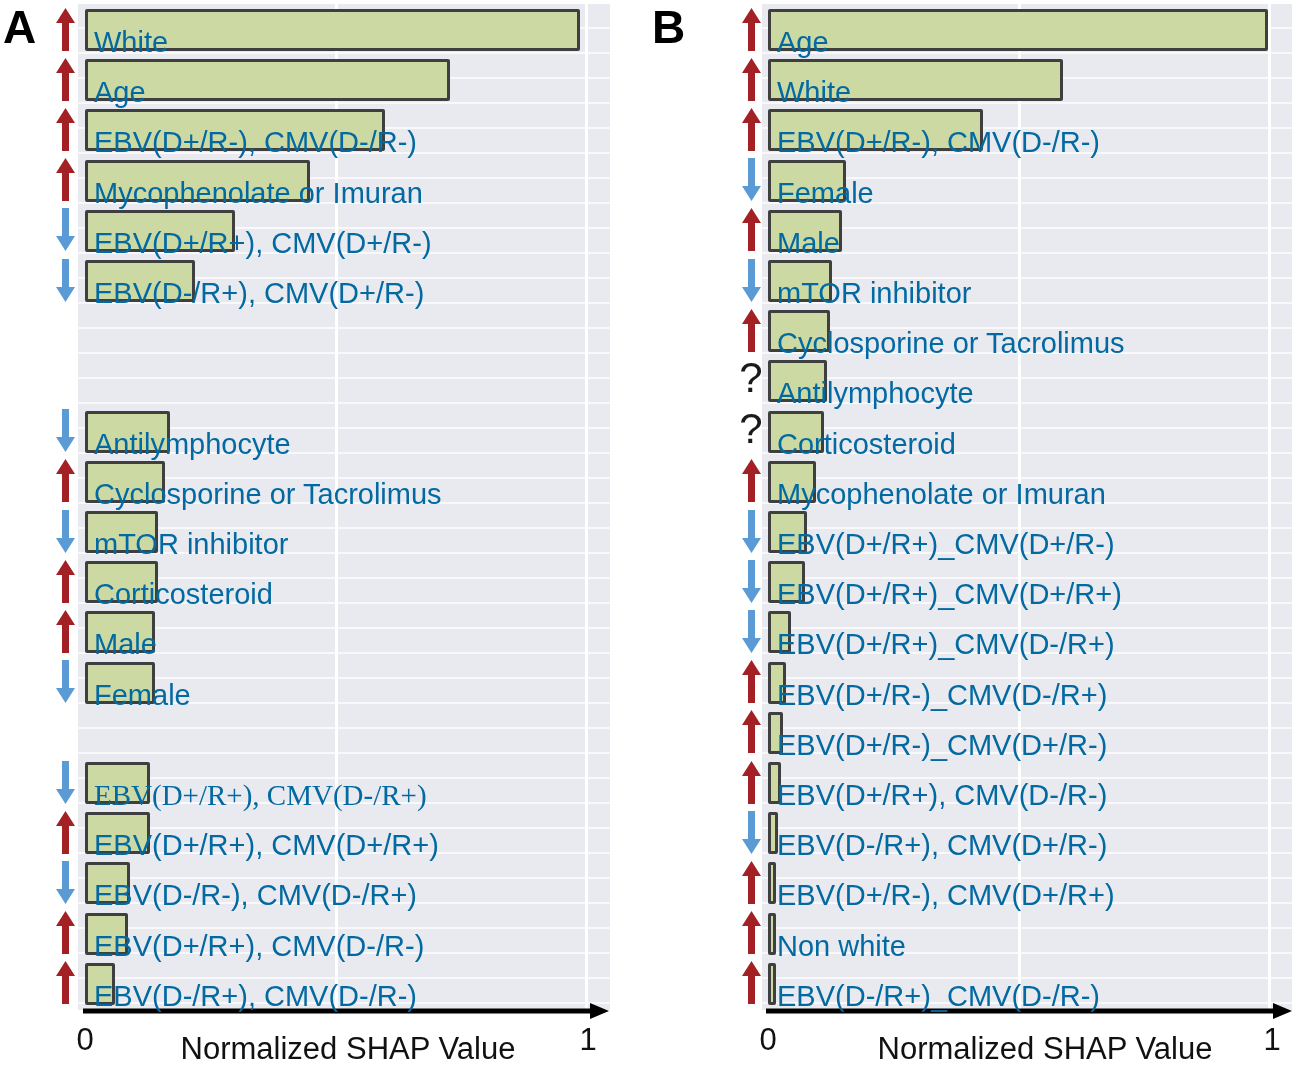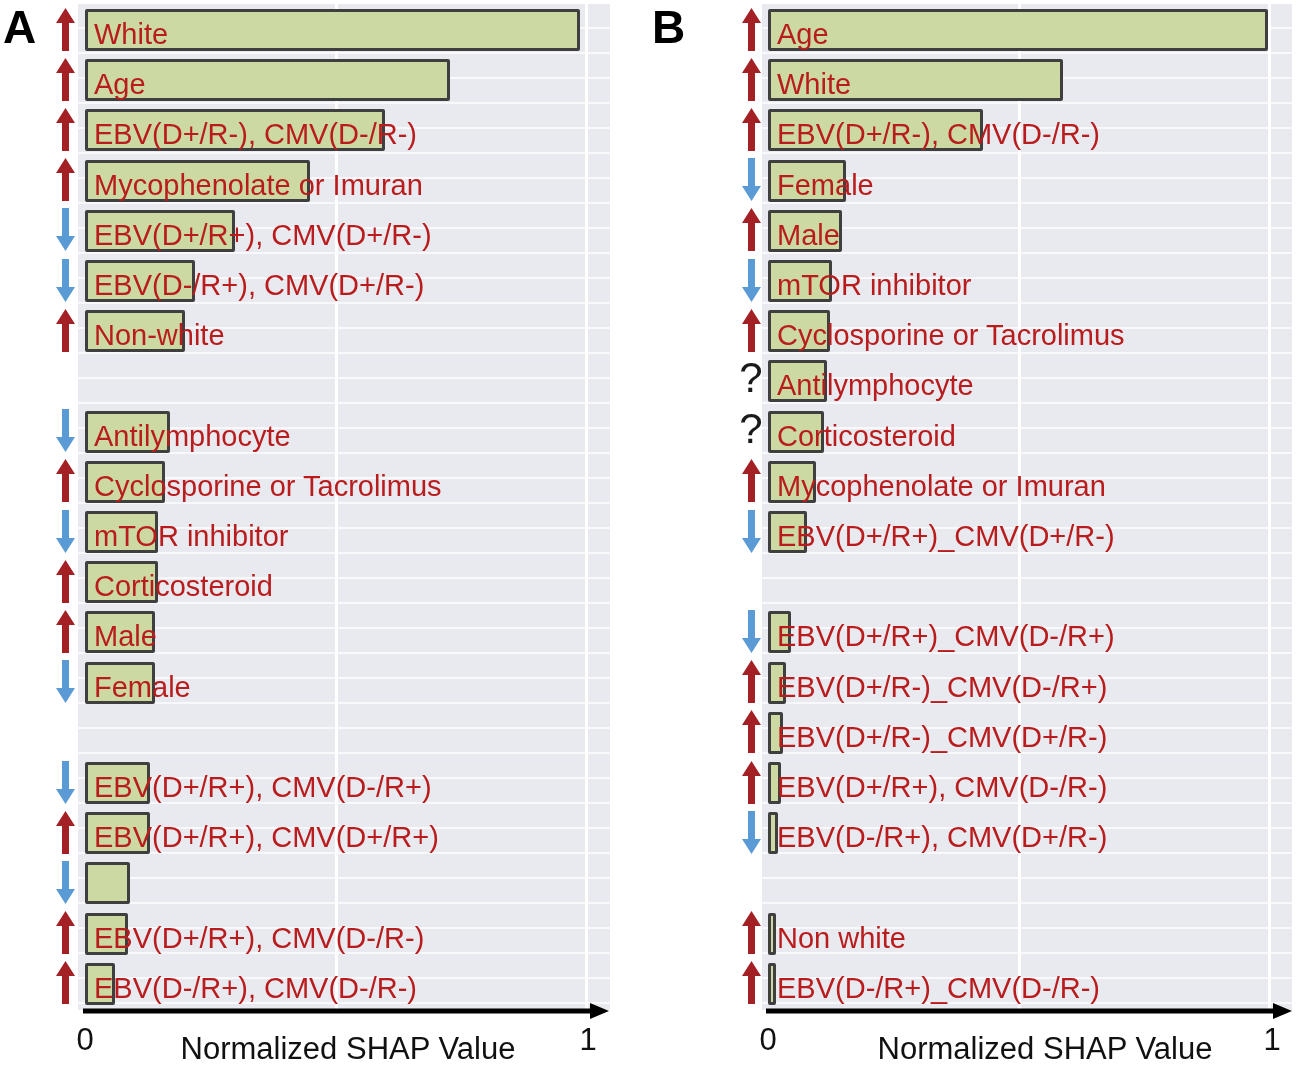--- a/index.html
+++ b/index.html
@@ -13,22 +13,22 @@
      background-image:repeating-linear-gradient(to bottom, rgba(255,255,255,0) 0px, rgba(255,255,255,0) 23px, rgba(255,255,255,.75) 23px, rgba(255,255,255,.75) 25px);}
   .panel-a .plot-area{left:78px;width:532px;}
   .panel-b .plot-area{left:113px;width:530px;}
   .gridline{position:absolute;top:0;bottom:0;width:3px;background:#ffffff;}
   .rows{position:absolute;top:4px;left:0;width:648px;height:1006px;}
   .row{position:absolute;left:0;width:648px;height:50px;}
   .dir{position:absolute;left:var(--arrow-x);top:2px;width:30px;height:46px;
        display:flex;align-items:center;justify-content:center;}
   .dir-unknown{font-size:42px;color:#1a1a1a;font-weight:500;top:0px;}
   .bar{position:absolute;left:var(--bar-x);top:5px;height:36px;border:3px solid #3f3f3f;border-radius:2px;}
-  .bar-label{position:absolute;left:calc(var(--bar-x) + 9px);top:4px;height:50px;line-height:52px;
-       font-size:29px;color:#b91c1c;white-space:nowrap;z-index:3;}
+  .bar-label{position:absolute;left:calc(var(--bar-x) + 9px);top:12px;height:50px;line-height:52px;
+       font-size:29px;color:#0369a1;white-space:nowrap;z-index:3;}
   .axis-svg{position:absolute;top:1002px;left:0;width:648px;height:34px;}
   .tick{position:absolute;top:1022px;width:40px;text-align:center;font-size:31px;color:#111;}
   .xlabel{position:absolute;top:1031px;width:440px;text-align:center;font-size:31px;color:#111;white-space:nowrap;}
   .panel-a .tick-0{left:65px;} .panel-a .tick-1{left:568px;}
   .panel-b .tick-0{left:99px;} .panel-b .tick-1{left:603px;}
   .panel-a .xlabel{left:128px;} .panel-b .xlabel{left:176px;}
 </style>
 </head>
 <body>
 
@@ -88,29 +88,20 @@
         </div>
         <div class="row" style="top: 251px;">
           <div class="dir dir-down">
             <svg width="23" height="45" viewBox="0 0 23 45">
               <path d="M11.5 44 L21 29 L15 29 L15 1 L8 1 L8 29 L2 29 Z" fill="#5b9bd5"></path>
             </svg>
           </div>
           <div class="bar" style="width: 104px; background: rgb(204, 217, 163);"></div>
           <div class="bar-label">EBV(D-/R+), CMV(D+/R-)</div>
         </div>
-        <div class="row" style="top: 301.2px;">
-          <div class="dir dir-up">
-            <svg width="23" height="45" viewBox="0 0 23 45">
-              <path d="M11.5 1 L21 16 L15 16 L15 44 L8 44 L8 16 L2 16 Z" fill="#a32125"></path>
-            </svg>
-          </div>
-          <div class="bar" style="width: 94px; background: rgb(204, 217, 163);"></div>
-          <div class="bar-label">Non-white</div>
-        </div>
         <div class="row" style="top: 401.6px;">
           <div class="dir dir-down">
             <svg width="23" height="45" viewBox="0 0 23 45">
               <path d="M11.5 44 L21 29 L15 29 L15 1 L8 1 L8 29 L2 29 Z" fill="#5b9bd5"></path>
             </svg>
           </div>
           <div class="bar" style="width: 79px; background: rgb(204, 217, 163);"></div>
           <div class="bar-label">Antilymphocyte</div>
         </div>
         <div class="row" style="top: 451.8px;">
@@ -151,21 +142,21 @@
         </div>
         <div class="row" style="top: 652.6px;">
           <div class="dir dir-down">
             <svg width="23" height="45" viewBox="0 0 23 45">
               <path d="M11.5 44 L21 29 L15 29 L15 1 L8 1 L8 29 L2 29 Z" fill="#5b9bd5"></path>
             </svg>
           </div>
           <div class="bar" style="width: 64px; background: rgb(204, 217, 163);"></div>
           <div class="bar-label">Female</div>
         </div>
-        <div class="row" style="top: 753px;">
+        <div class="row" style="top: 753px; font-family: Liberation Serif, serif;">
           <div class="dir dir-down">
             <svg width="23" height="45" viewBox="0 0 23 45">
               <path d="M11.5 44 L21 29 L15 29 L15 1 L8 1 L8 29 L2 29 Z" fill="#5b9bd5"></path>
             </svg>
           </div>
           <div class="bar" style="width: 59px; background: rgb(204, 217, 163);"></div>
           <div class="bar-label">EBV(D+/R+), CMV(D-/R+)</div>
         </div>
         <div class="row" style="top: 803.2px;">
           <div class="dir dir-up">
@@ -176,20 +167,21 @@
           <div class="bar" style="width: 59px; background: rgb(204, 217, 163);"></div>
           <div class="bar-label">EBV(D+/R+), CMV(D+/R+)</div>
         </div>
         <div class="row" style="top: 853.4px;">
           <div class="dir dir-down">
             <svg width="23" height="45" viewBox="0 0 23 45">
               <path d="M11.5 44 L21 29 L15 29 L15 1 L8 1 L8 29 L2 29 Z" fill="#5b9bd5"></path>
             </svg>
           </div>
           <div class="bar" style="width: 39px; background: rgb(204, 217, 163);"></div>
+          <div class="bar-label">EBV(D-/R-), CMV(D-/R+)</div>
         </div>
         <div class="row" style="top: 903.6px;">
           <div class="dir dir-up">
             <svg width="23" height="45" viewBox="0 0 23 45">
               <path d="M11.5 1 L21 16 L15 16 L15 44 L8 44 L8 16 L2 16 Z" fill="#a32125"></path>
             </svg>
           </div>
           <div class="bar" style="width: 37px; background: rgb(204, 217, 163);"></div>
           <div class="bar-label">EBV(D+/R+), CMV(D-/R-)</div>
         </div>
@@ -303,20 +295,29 @@
         </div>
         <div class="row" style="top: 502px; text-align: center;">
           <div class="dir dir-down">
             <svg width="23" height="45" viewBox="0 0 23 45">
               <path d="M11.5 44 L21 29 L15 29 L15 1 L8 1 L8 29 L2 29 Z" fill="#5b9bd5"></path>
             </svg>
           </div>
           <div class="bar" style="width: 33px; background: rgb(204, 217, 163);"></div>
           <div class="bar-label">EBV(D+/R+)_CMV(D+/R-)</div>
         </div>
+        <div class="row" style="top: 552.2px;">
+          <div class="dir dir-down">
+            <svg width="23" height="45" viewBox="0 0 23 45">
+              <path d="M11.5 44 L21 29 L15 29 L15 1 L8 1 L8 29 L2 29 Z" fill="#5b9bd5"></path>
+            </svg>
+          </div>
+          <div class="bar" style="width: 31px; background: rgb(204, 217, 163);"></div>
+          <div class="bar-label">EBV(D+/R+)_CMV(D+/R+)</div>
+        </div>
         <div class="row" style="top: 652.6px;">
           <div class="dir dir-up">
             <svg width="23" height="45" viewBox="0 0 23 45">
               <path d="M11.5 1 L21 16 L15 16 L15 44 L8 44 L8 16 L2 16 Z" fill="#a32125"></path>
             </svg>
           </div>
           <div class="bar" style="width: 12px; background: rgb(204, 217, 163);"></div>
           <div class="bar-label">EBV(D+/R-)_CMV(D-/R+)</div>
         </div>
         <div class="row" style="top: 602.4px;">
@@ -347,20 +348,29 @@
           <div class="bar-label">EBV(D+/R+), CMV(D-/R-)</div>
         </div>
         <div class="row" style="top: 803.2px;">
           <div class="dir dir-down">
             <svg width="23" height="45" viewBox="0 0 23 45">
               <path d="M11.5 44 L21 29 L15 29 L15 1 L8 1 L8 29 L2 29 Z" fill="#5b9bd5"></path>
             </svg>
           </div>
           <div class="bar" style="width: 4px; background: rgb(204, 217, 163);"></div>
           <div class="bar-label">EBV(D-/R+), CMV(D+/R-)</div>
+        </div>
+        <div class="row" style="top: 853.4px;">
+          <div class="dir dir-up">
+            <svg width="23" height="45" viewBox="0 0 23 45">
+              <path d="M11.5 1 L21 16 L15 16 L15 44 L8 44 L8 16 L2 16 Z" fill="#a32125"></path>
+            </svg>
+          </div>
+          <div class="bar" style="width: 2px; background: rgb(204, 217, 163);"></div>
+          <div class="bar-label">EBV(D+/R-), CMV(D+/R+)</div>
         </div>
         <div class="row" style="top: 903.6px;">
           <div class="dir dir-up">
             <svg width="23" height="45" viewBox="0 0 23 45">
               <path d="M11.5 1 L21 16 L15 16 L15 44 L8 44 L8 16 L2 16 Z" fill="#a32125"></path>
             </svg>
           </div>
           <div class="bar" style="width: 2px; background: rgb(204, 217, 163);"></div>
           <div class="bar-label">Non white</div>
         </div>

